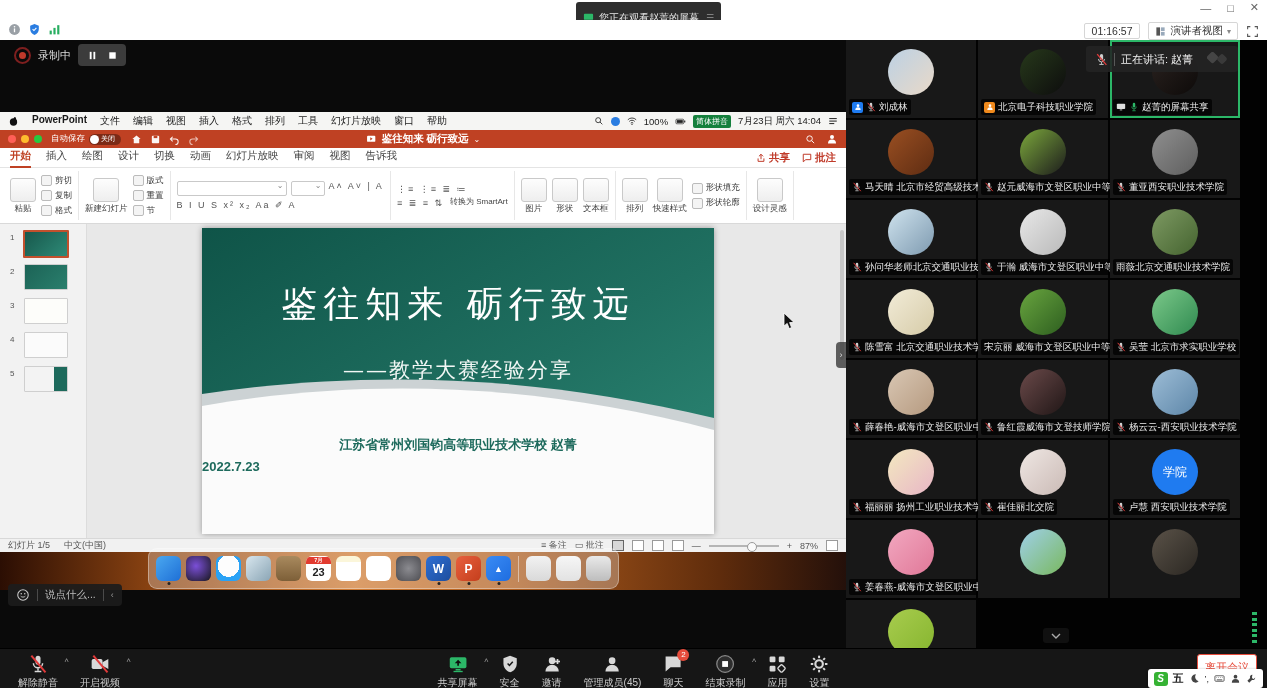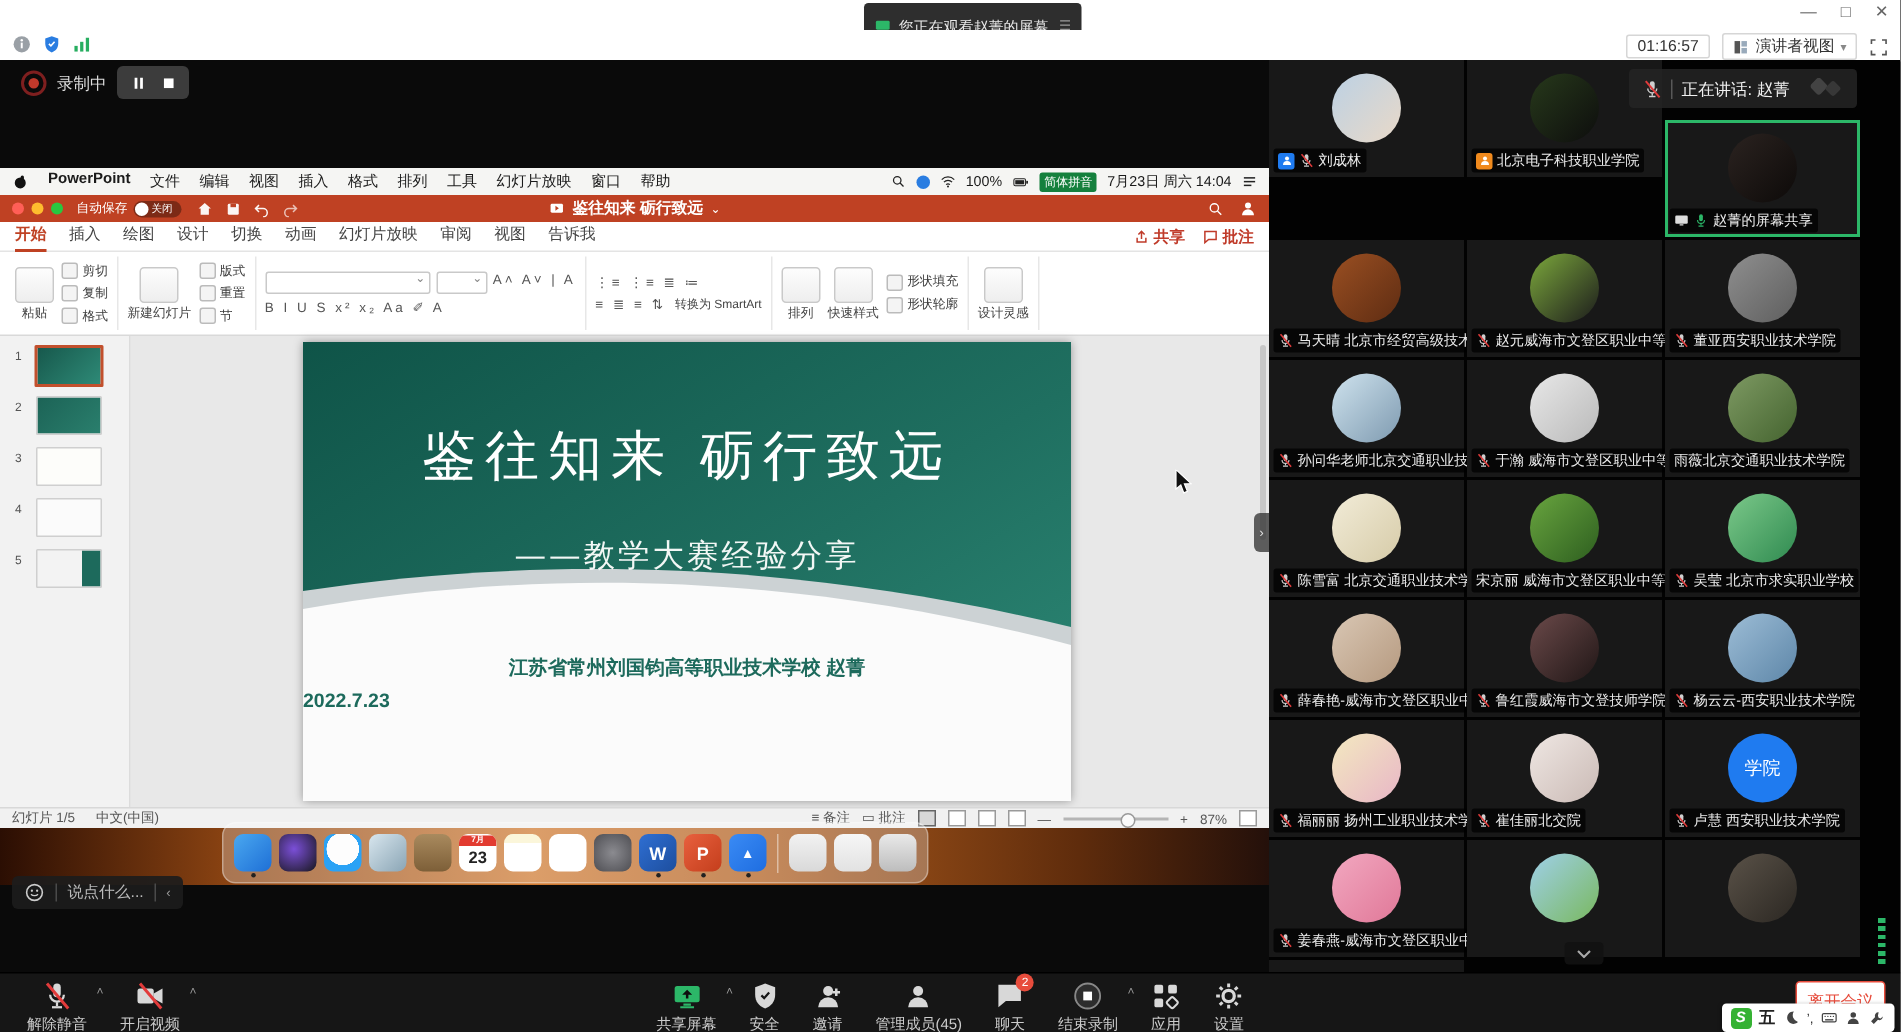--- a/index.html
+++ b/index.html
@@ -87,21 +87,21 @@
   .dsep{width:1px;height:26px;background:rgba(255,255,255,.45);margin:0 2px;}
   .dcal{background:#fff;flex-direction:column;overflow:hidden;}
   .dcal b{background:#e23b30;color:#fff;font-size:5.5px;width:100%;text-align:center;line-height:7px;}
   .dcal span{color:#222;font-size:11px;line-height:16px;font-weight:bold;}
   .cursor{pointer-events:none;}
   .chatpill{left:8px;top:544px;height:22px;background:rgba(28,28,28,.92);border-radius:4px;display:flex;align-items:center;gap:7px;padding:0 8px;color:#bbb;font-size:10.5px;}
   .chatpill .dv{width:1px;height:12px;background:#4a4a4a;}
   
   .videos{left:846px;top:40px;width:421px;height:608px;background:#020202;display:flex;flex-wrap:wrap;gap:2px;align-content:flex-start;overflow:hidden;}
   .tile{width:130px;height:78px;background:#181818;position:relative;}
-  .tile.active{box-shadow:inset 0 0 0 2px #2cb768;margin-top:40px;}
+  .tile.active{box-shadow:inset 0 0 0 2px #2cb768;}
   .av{position:absolute;left:50%;top:9px;transform:translateX(-50%);width:46px;height:46px;border-radius:50%;display:flex;align-items:center;justify-content:center;color:#fff;font-size:12px;}
   .nm{position:absolute;left:3px;bottom:3px;display:flex;align-items:center;gap:3px;background:rgba(0,0,0,.75);padding:1.5px 3px;border-radius:2px;font-size:9.5px;color:#ececec;max-width:130px;white-space:nowrap;overflow:hidden;}
   .pbadge{width:11px;height:11px;border-radius:2px;display:flex;align-items:center;justify-content:center;flex:none;}
   .speakover{left:1086px;top:46px;height:26px;background:rgba(35,35,35,.88);border-radius:3px;display:flex;align-items:center;gap:6px;padding:0 9px;color:#f0f0f0;font-size:11px;}
   .speakover .dv{width:1px;height:13px;background:#585858;}
   .speakover .logo{opacity:.35;margin-left:8px;}
   .vcollapse{left:1043px;top:628px;width:26px;height:15px;background:rgba(18,18,18,.9);border-radius:3px;display:flex;align-items:center;justify-content:center;color:#aaa;}
   .volstrip{left:1252px;top:612px;width:5px;height:33px;background:repeating-linear-gradient(180deg,#2cb768 0 3px,transparent 3px 5.5px);}
   
   .toolbar{left:0;top:648px;width:1267px;height:40px;background:#161616;border-top:1px solid #000;}
@@ -386,20 +386,34 @@
               <span class="glyphrow">⋮≡ ⋮≡ ≣ ≔</span>
               <span style="display:flex;gap:6px;align-items:center;">
                 <span class="glyphrow">≡ ≣ ≡ ⇅</span>
                 <span class="rbig" style="font-size:8px;">转换为 SmartArt</span>
               </span>
             </span>
           </div>
           <div class="rgrp">
             <span class="rbig">
               <span class="ic"></span>
+              <span>图片</span>
+            </span>
+            <span class="rbig">
+              <span class="ic"></span>
+              <span>形状</span>
+            </span>
+            <span class="rbig">
+              <span class="ic"></span>
+              <span>文本框</span>
+            </span>
+          </div>
+          <div class="rgrp">
+            <span class="rbig">
+              <span class="ic"></span>
               <span>排列</span>
             </span>
             <span class="rbig">
               <span class="ic"></span>
               <span>快速样式</span>
             </span>
             <span class="rsm">
               <span><i class="gl"></i>形状填充</span>
               <span><i class="gl"></i>形状轮廓</span>
             </span>

